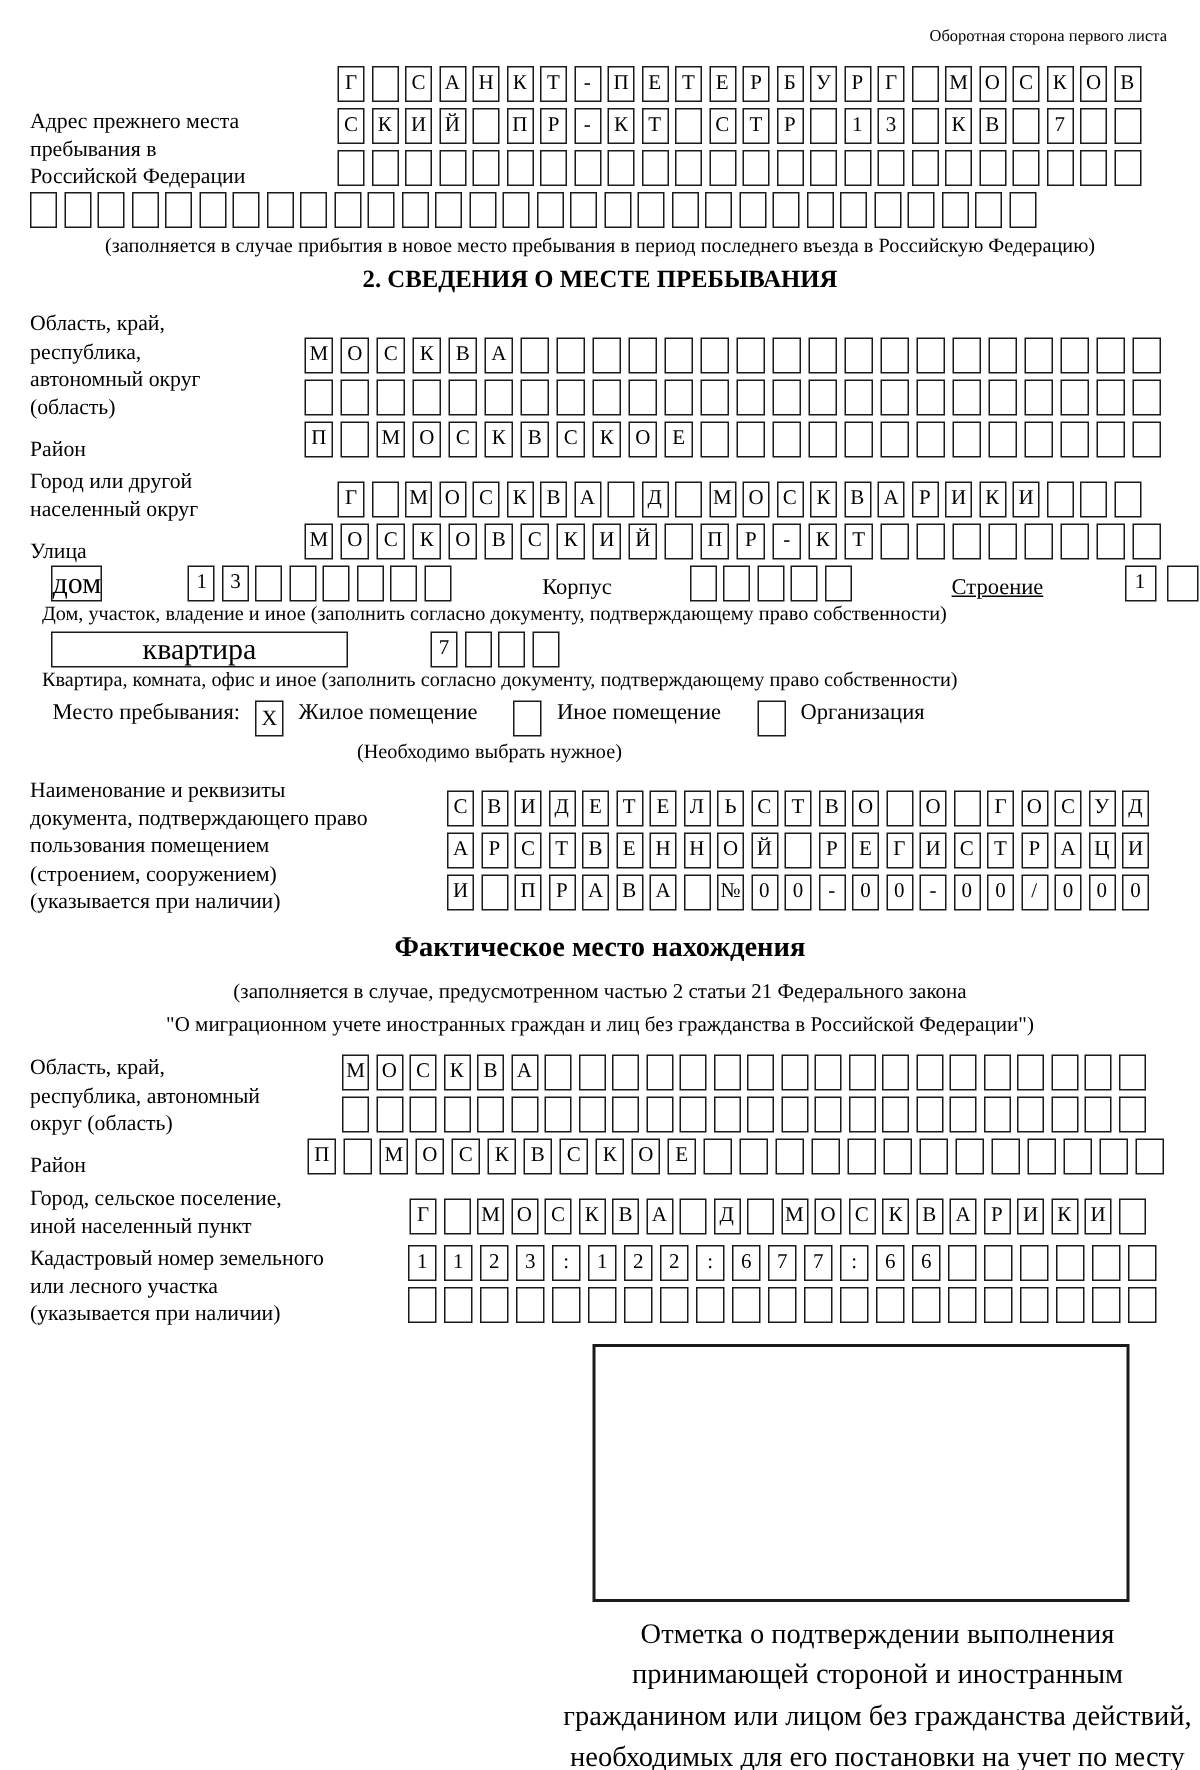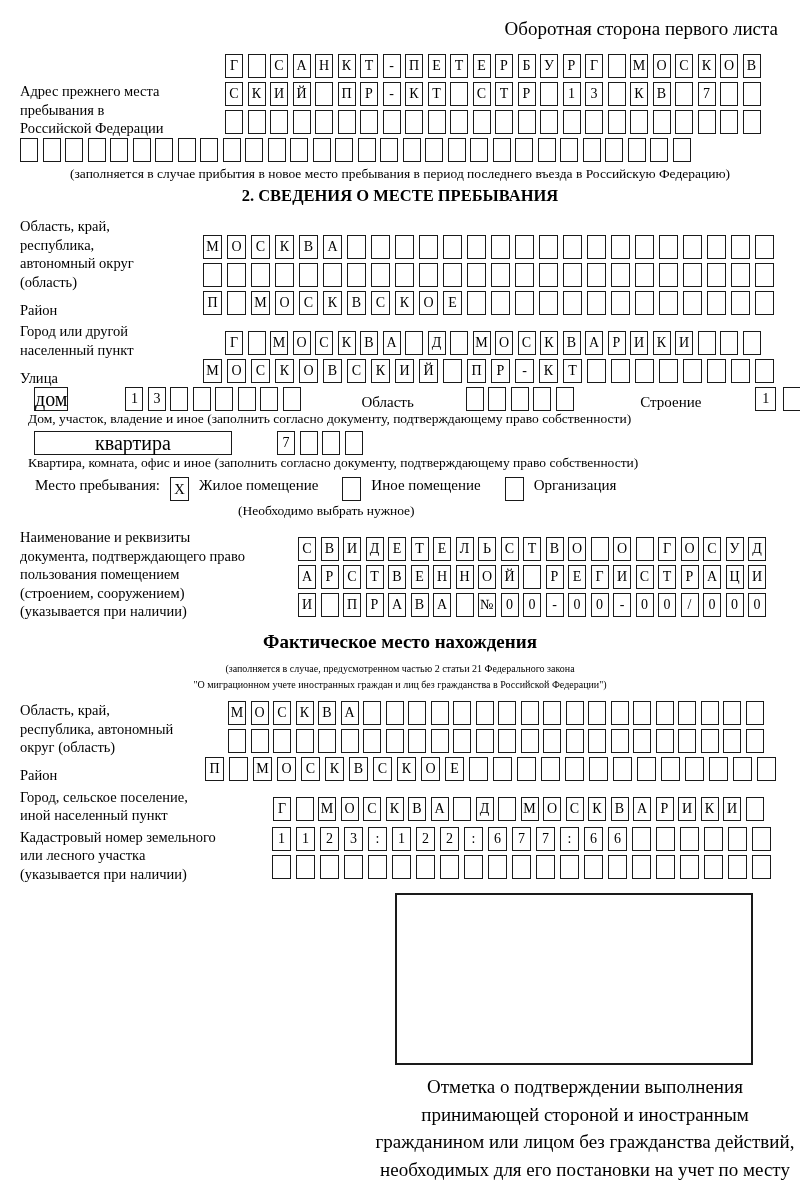--- a/index.html
+++ b/index.html
@@ -1,53 +1,53 @@
 <!DOCTYPE html>
 <html><head>
 <meta charset="utf-8">
 <style>
   html,body{margin:0;padding:0;background:#fff;}
   body{width:800px;height:1180px;box-sizing:border-box;color:#000;
        font-family:"Liberation Serif","DejaVu Serif",serif;}
   .page{box-sizing:border-box;width:800px;height:1180px;padding:8px 20px 0 20px;overflow:hidden;}
 
-  .hdr-note{text-align:right;font-size:19px;margin:10px 2px 14px 0;}
+  .hdr-note{text-align:right;font-size:11px;margin:10px 2px 14px 0;}
 
   .frow{display:flex;align-items:flex-end;gap:45px;}
   .flabel{font-size:14.5px;line-height:1.28;flex:0 0 auto;box-sizing:border-box;padding-top:3px;padding-right:6px;}
   .w160{width:160px}.w138{width:138px}.w233{width:233px}
   .w163{width:163px}.w140{width:140px}.w208{width:208px}.w207{width:207px}
 
   .cellrow{display:flex;margin-bottom:4px;}
   .cell{box-sizing:content-box;width:16px;height:22px;border:1.5px solid #1a1a1a;margin-right:4.5px;
         display:flex;align-items:center;justify-content:center;font-size:14px;line-height:1;}
   .p25 .cell{width:17px;margin-right:5px;}
   .wide4 .cell{width:19px;margin-right:7px;}
 
   .center-note{text-align:center;font-size:13.5px;margin:0 0 2px 0;}
   .sec-title{text-align:center;font-weight:bold;font-size:16.5px;margin:4px 0 8px 0;}
 
   .indent-row{margin-left:14px;}
   .label-box{box-sizing:content-box;height:22px;border:1.5px solid #1a1a1a;display:flex;align-items:center;
              justify-content:center;font-size:20px;}
   .dom-box{width:158px;margin-right:12px;}
-  .kv-box{width:196px;}
+  .kv-box{width:196px;margin-right:10px;}
   .inline-cap{font-size:15px;white-space:nowrap;padding-top:3px;}
   .cap-korpus{margin:0 7px 0 11px;}
-  .cap-stroenie{margin:0 9px 0 17px;}
+  .cap-stroenie{margin:0 9px 0 17px;text-decoration:underline;}
   .small-note{font-size:13.5px;margin:0 0 4px 8px;}
 
   .mesto-row{display:flex;align-items:flex-start;font-size:15px;margin:6px 0 2px 15px;}
   .chk{box-sizing:content-box;width:17px;height:22px;border:1.5px solid #1a1a1a;display:flex;align-items:center;
        justify-content:center;font-size:14.5px;margin:0 10px;}
   .mesto-label{margin-right:14px;}
   .mesto-note{font-size:13.5px;margin:0 0 6px 218px;}
 
   .fact-title{text-align:center;font-weight:bold;font-size:19px;margin:10px 0 8px 0;}
-  .fact-note{text-align:center;font-size:10px;line-height:1.55;margin-bottom:6px;}
+  .fact-note{text-align:center;font-size:14px;line-height:1.55;margin-bottom:6px;}
 
   .stamp-box{box-sizing:border-box;width:358px;height:172px;border:2px solid #1a1a1a;margin:10px 0 8px 375px;}
   .stamp-caption{width:430px;margin-left:350px;text-align:center;font-size:19px;line-height:1.45;}
 
   .mb0{margin-bottom:0;}
 </style>
 </head>
 <body>
 
 <div class="page">
@@ -255,21 +255,21 @@
         <span class="cell"></span>
         <span class="cell"></span>
         <span class="cell"></span>
         <span class="cell"></span>
         <span class="cell"></span>
         <span class="cell"></span>
       </div>
   </div>
 
   <div class="frow">
-    <div class="flabel w160">Город или другой населенный пункт</div>
+    <div class="flabel w160">Город или другой населенный округ</div>
     <div class="cellrow">
         <span class="cell">Г</span>
         <span class="cell"></span>
         <span class="cell">М</span>
         <span class="cell">О</span>
         <span class="cell">С</span>
         <span class="cell">К</span>
         <span class="cell">В</span>
         <span class="cell">А</span>
         <span class="cell"></span>
@@ -326,21 +326,21 @@
     <div class="cellrow mb0">
         <span class="cell">1</span>
         <span class="cell">3</span>
         <span class="cell"></span>
         <span class="cell"></span>
         <span class="cell"></span>
         <span class="cell"></span>
         <span class="cell"></span>
         <span class="cell"></span>
       </div>
-    <div class="inline-cap cap-korpus">Область</div>
+    <div class="inline-cap cap-korpus">Корпус</div>
     <div class="cellrow mb0">
         <span class="cell"></span>
         <span class="cell"></span>
         <span class="cell"></span>
         <span class="cell"></span>
         <span class="cell"></span>
       </div>
     <div class="inline-cap cap-stroenie">Строение</div>
     <div class="cellrow mb0 wide4">
         <span class="cell">1</span>

